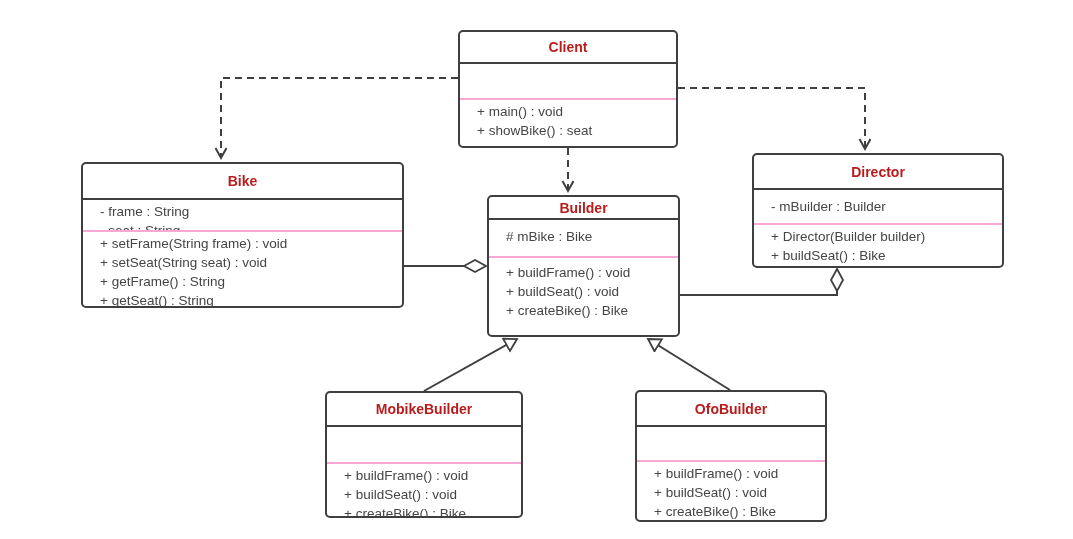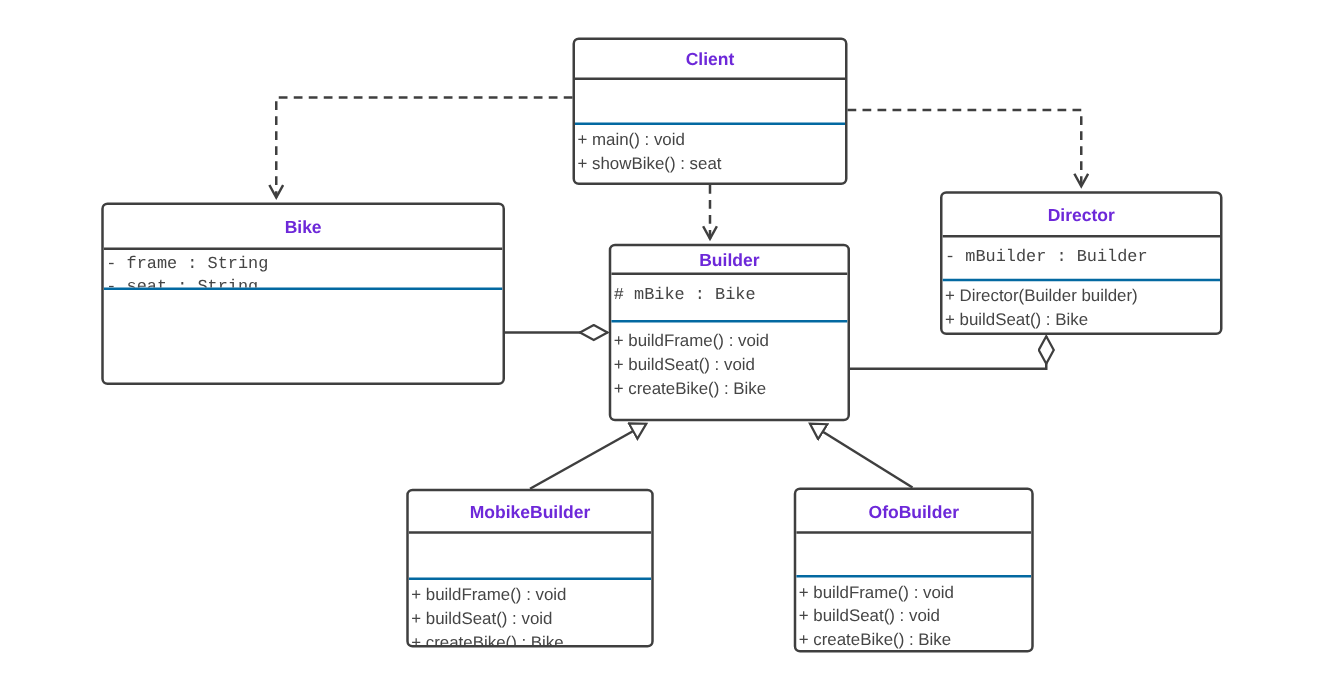--- a/index.html
+++ b/index.html
@@ -28,58 +28,57 @@
     border: 2px solid #3f3f3f;
     border-radius: 5px;
     color: #454545;
     overflow: hidden;
   }
   .uml-title {
     box-sizing: border-box;
     border-bottom: 2px solid #3f3f3f;
     font-weight: bold;
     font-size: 14px;
-    color: #6d28d9;
+    color: #b91c1c;
     text-align: center;
     display: flex;
     align-items: center;
     justify-content: center;
     overflow: hidden;
   }
   .uml-attrs, .uml-methods {
     box-sizing: border-box;
-    padding: 2px 6px 0 2px;
+    padding: 2px 6px 0 17px;
     font-size: 13.5px;
     line-height: 19px;
     overflow: hidden;
     white-space: nowrap;
   }
   .uml-attrs {
-    border-bottom: 2px solid #0369a1;
-    font-family: Liberation Mono, monospace;
+    border-bottom: 2px solid #f9a8d4;
   }
   .member-row { height: 19px; }
 
   
   #cls-client   { left: 458px; top:  30px; width: 220px; height: 118px; }
   #cls-client   .uml-title   { height: 32px; }
   #cls-client   .uml-attrs   { height: 36px; }
   #cls-client   .uml-methods { height: 46px; }
 
   #cls-bike     { left:  81px; top: 162px; width: 323px; height: 146px; }
   #cls-bike     .uml-title   { height: 36px; }
   #cls-bike     .uml-attrs   { height: 32px; }
   #cls-bike     .uml-methods { height: 74px; }
 
   #cls-builder  { left: 487px; top: 195px; width: 193px; height: 142px; }
   #cls-builder  .uml-title   { height: 23px; }
   #cls-builder  .uml-attrs   { height: 38px; padding-top: 7px; }
   #cls-builder  .uml-methods { height: 66px; padding-top: 5px; }
 
-  #cls-director { left: 752px; top: 153px; width: 226px; height: 115px; }
+  #cls-director { left: 752px; top: 153px; width: 252px; height: 115px; }
   #cls-director .uml-title   { height: 35px; }
   #cls-director .uml-attrs   { height: 35px; padding-top: 7px; }
   #cls-director .uml-methods { height: 41px; }
 
   #cls-mobike   { left: 325px; top: 391px; width: 198px; height: 127px; }
   #cls-mobike   .uml-title   { height: 34px; }
   #cls-mobike   .uml-attrs   { height: 37px; }
   #cls-mobike   .uml-methods { height: 52px; }
 
   #cls-ofo      { left: 635px; top: 390px; width: 192px; height: 132px; }
@@ -128,20 +127,26 @@
         <div class="member-row">+ showBike() : seat</div>
       </div>
   </div>
 
   <div class="uml-class" id="cls-bike">
     <div class="uml-title">Bike</div>
     <div class="uml-attrs">
         <div class="member-row">- frame : String</div>
         <div class="member-row">- seat : String</div>
       </div>
+    <div class="uml-methods">
+        <div class="member-row">+ setFrame(String frame) : void</div>
+        <div class="member-row">+ setSeat(String seat) : void</div>
+        <div class="member-row">+ getFrame() : String</div>
+        <div class="member-row">+ getSeat() : String</div>
+      </div>
   </div>
 
   <div class="uml-class" id="cls-builder">
     <div class="uml-title">Builder</div>
     <div class="uml-attrs">
         <div class="member-row"># mBike : Bike</div>
       </div>
     <div class="uml-methods">
         <div class="member-row">+ buildFrame() : void</div>
         <div class="member-row">+ buildSeat() : void</div>

